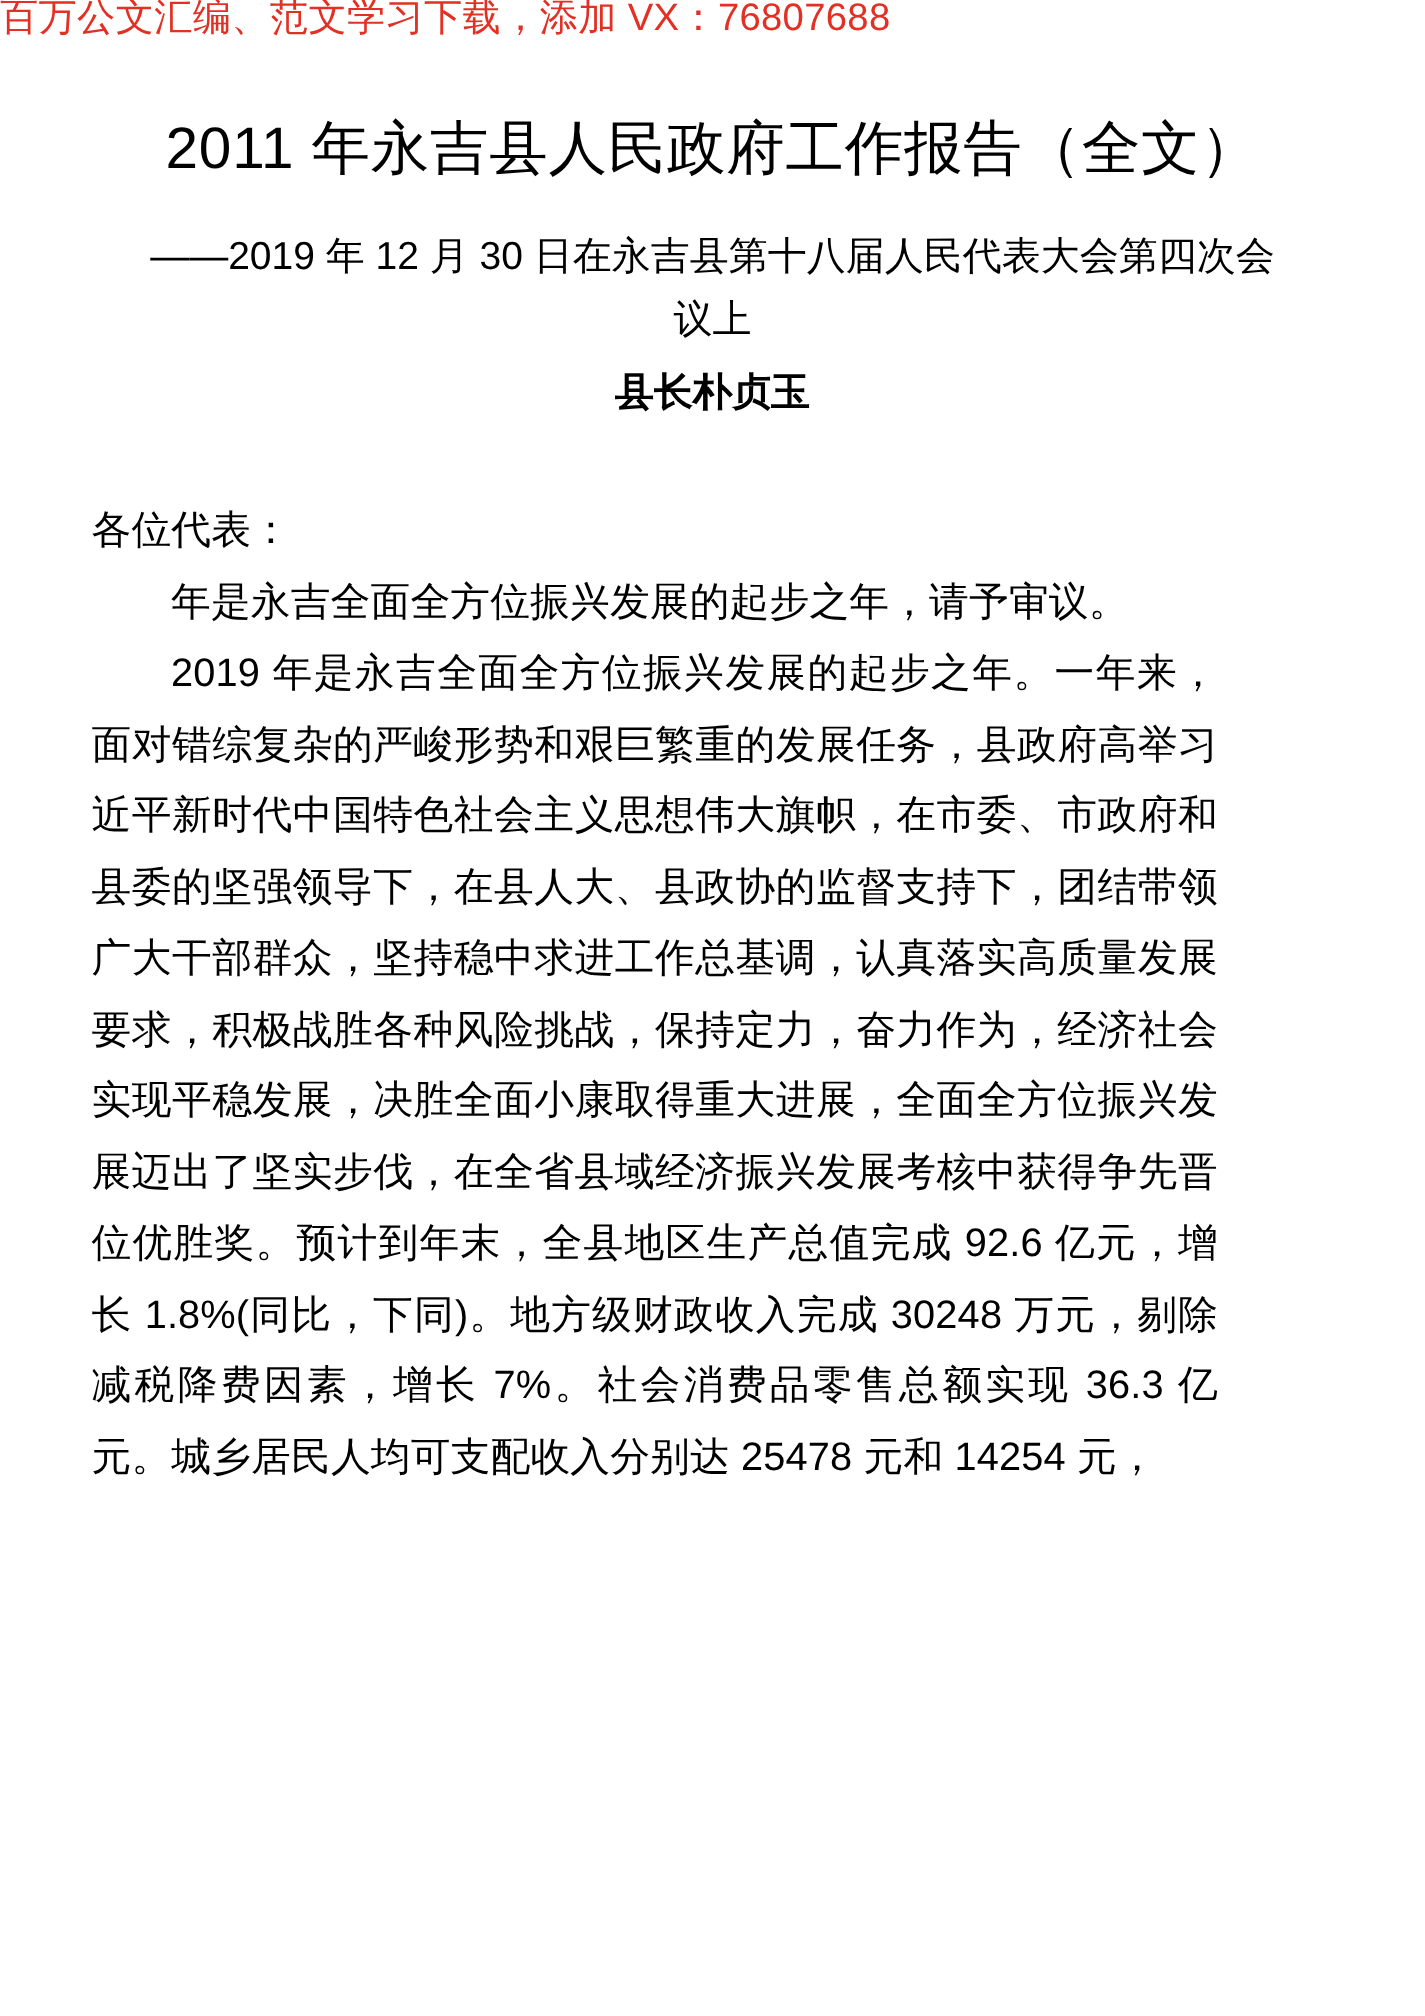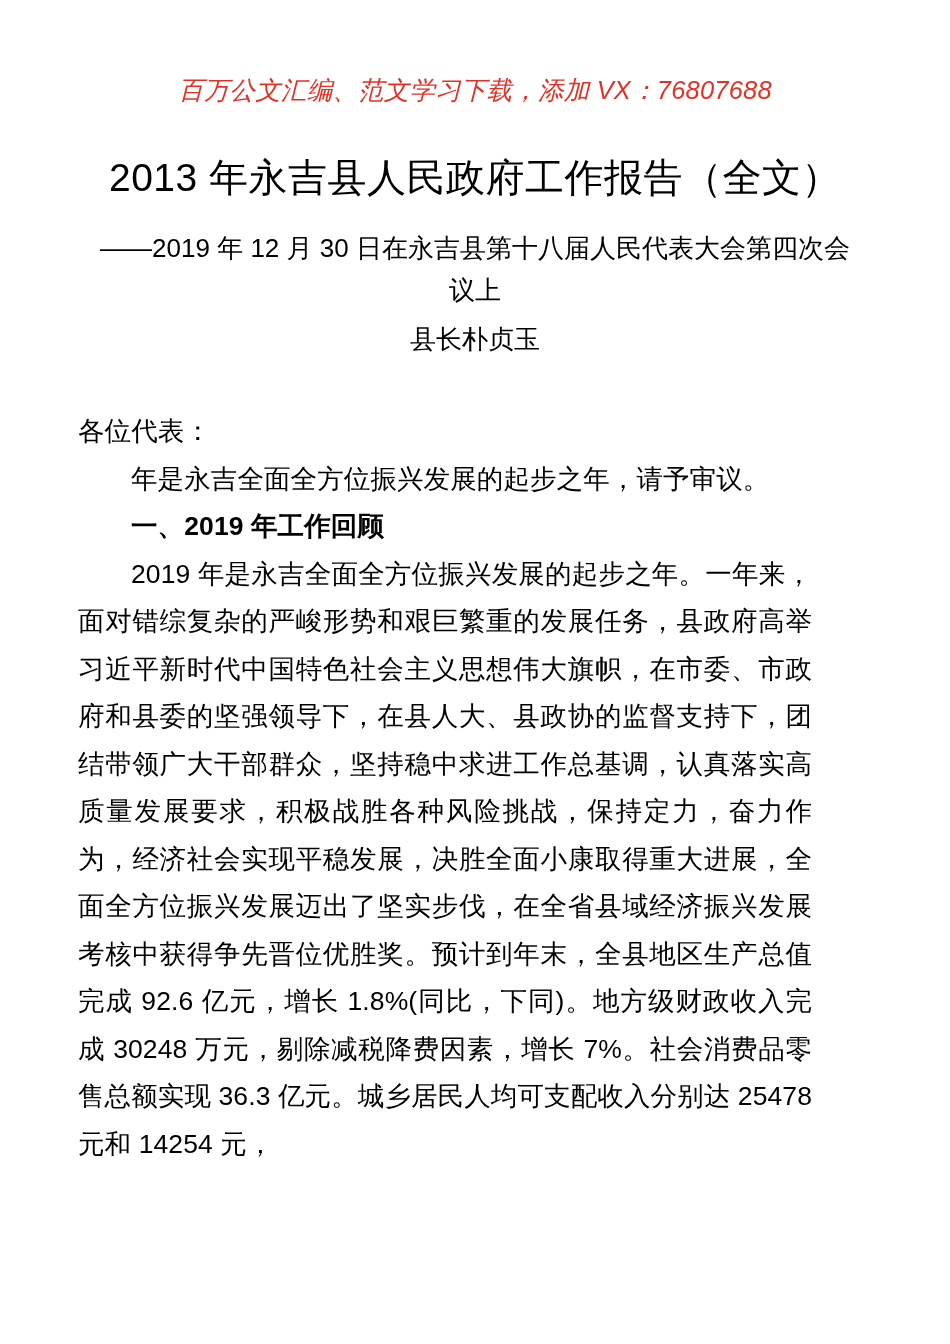--- a/index.html
+++ b/index.html
@@ -20,24 +20,21 @@
     height: 1344px;
     box-sizing: border-box;
     padding: 0;
     background: #ffffff;
     position: relative;
   }
 
   
   .promo-bar {
     width: 100%;
-    text-align: center;
-    padding-top: 78px;
     line-height: 1;
-    font-style: italic;
   }
   .promo-text {
     color: #e23124;
     font-size: 25.5px;
     font-family: "Liberation Sans", "DejaVu Sans", sans-serif;
     letter-spacing: 0.2px;
     white-space: nowrap;
   }
 
   
@@ -56,27 +53,27 @@
     font-size: 26px;
     line-height: 1.62;
     font-weight: 400;
     padding: 0 88px;
   }
   .doc-byline {
     margin-top: 8px;
     text-align: center;
     font-size: 26px;
     line-height: 1.6;
-    font-weight: 400;
+    font-weight: 700;
   }
 
   
   .body-block {
     margin-top: 48px;
-    padding-left: 78px;
+    padding-left: 61px;
     padding-right: 138px;
   }
   p.para {
     margin: 0;
     font-size: 26.5px;
     line-height: 47.5px;
     text-align: justify;
     text-justify: inter-ideograph;
     font-weight: 400;
     letter-spacing: 0.1px;
@@ -94,31 +91,30 @@
 </style>
 </head>
 <body>
 
 <div class="page">
 
   <div class="promo-bar">
     <span class="promo-text">百万公文汇编、范文学习下载，添加 VX：76807688</span>
   </div>
 
-  <h1 class="doc-title">2013 年永吉县人民政府工作报告（全文）</h1>
+  <h1 class="doc-title">2011 年永吉县人民政府工作报告（全文）</h1>
 
   <div class="doc-subtitle">——2019 年 12 月 30 日在永吉县第十八届人民代表大会第四次会议上</div>
 
   <div class="doc-byline">县长朴贞玉</div>
 
   <div class="body-block">
 
     <p class="para salutation">各位代表：</p>
 
     <p class="para indent2">年是永吉全面全方位振兴发展的起步之年，请予审议。</p>
 
-    <p class="para heading-bold">一、2019 年工作回顾</p>
 
     <p class="para indent2">2019 年是永吉全面全方位振兴发展的起步之年。一年来，面对错综复杂的严峻形势和艰巨繁重的发展任务，县政府高举习近平新时代中国特色社会主义思想伟大旗帜，在市委、市政府和县委的坚强领导下，在县人大、县政协的监督支持下，团结带领广大干部群众，坚持稳中求进工作总基调，认真落实高质量发展要求，积极战胜各种风险挑战，保持定力，奋力作为，经济社会实现平稳发展，决胜全面小康取得重大进展，全面全方位振兴发展迈出了坚实步伐，在全省县域经济振兴发展考核中获得争先晋位优胜奖。预计到年末，全县地区生产总值完成 92.6 亿元，增长 1.8%(同比，下同)。地方级财政收入完成 30248 万元，剔除减税降费因素，增长 7%。社会消费品零售总额实现 36.3 亿元。城乡居民人均可支配收入分别达 25478 元和 14254 元，</p>
 
   </div>
 
 </div>
 
 </body></html>

